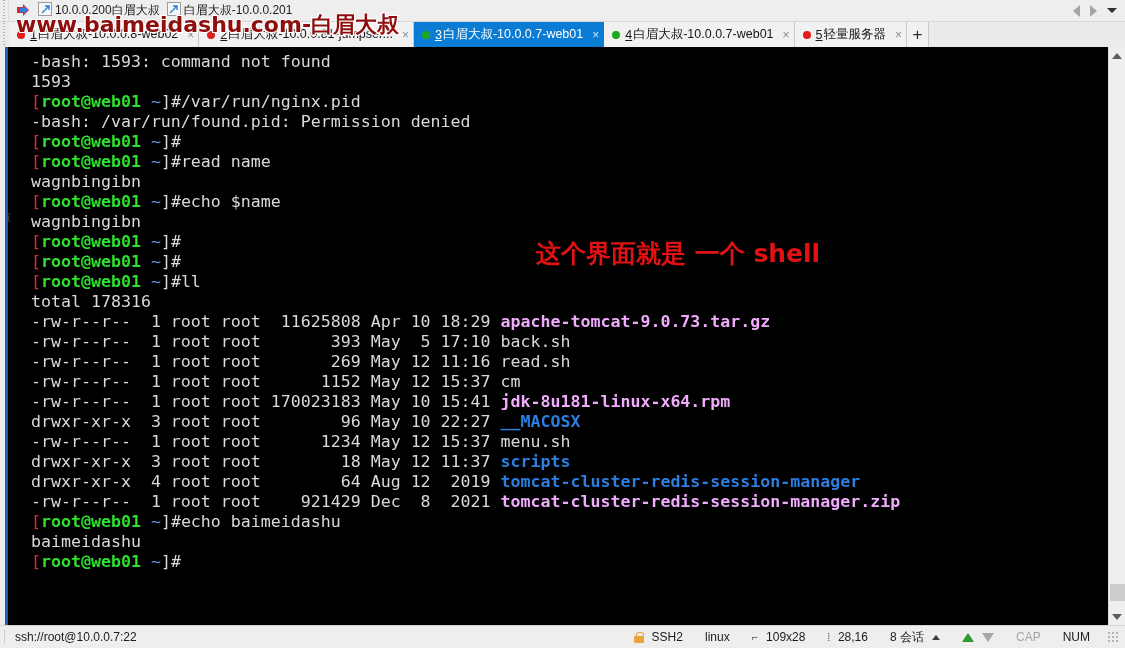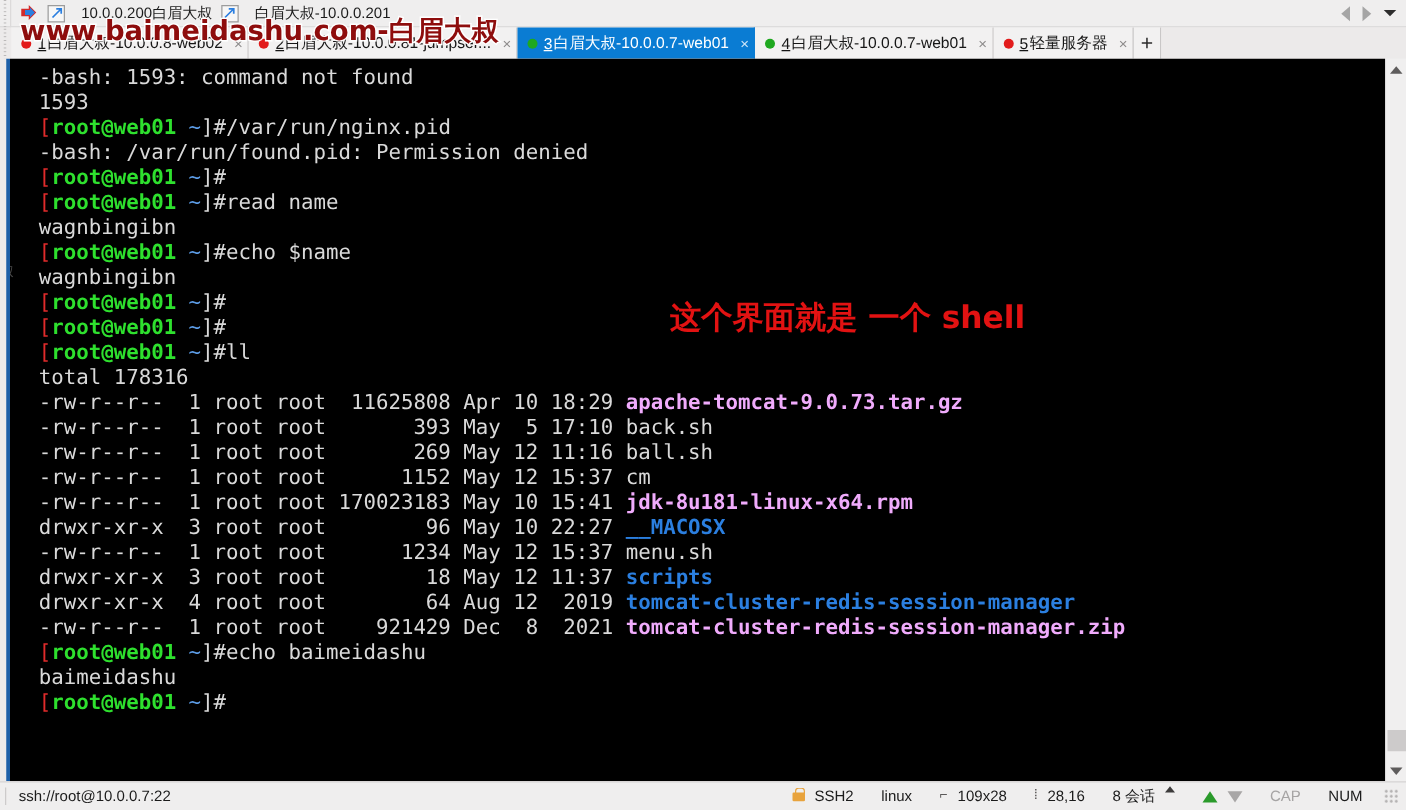--- a/index.html
+++ b/index.html
@@ -31,21 +31,21 @@
     background-position: 3px 3px;
     background-repeat: repeat-y;
     border-right: 1px solid #dcdada;
   }
   .tb-arrow-icon {
     margin-left: 6px; width: 16px; height: 16px;
     position: relative;
   }
   .tb-arrow-icon svg { display:block; }
   .sess-chip {
-    display: flex; align-items: center; gap: 13px;
+    display: flex; gap: 3px;
     margin-left: 7px;
     font-size: 12px; color: #1b1b1b;
     white-space: nowrap;
   }
   .sess-ico {
     width: 14px; height: 14px;
     border: 1px solid #9c9c9c; background: #f7f7f7;
     display: inline-flex; align-items: center; justify-content: center;
   }
   .tb-right {
@@ -228,21 +228,21 @@
   .sb-left {
     padding-left: 10px;
     border-left: 1px solid #cdcbcb;
     margin-left: 4px;
   }
   .sb-right {
     margin-left: auto; display: flex; align-items: center;
     padding-right: 6px;
   }
   .sb-cell {
-    display: flex; gap: 8px;
+    display: flex; align-items: center; gap: 8px;
     padding: 0 11px;
     white-space: nowrap;
   }
   .lock-icon {
     width: 10px; height: 11px; position: relative; display: inline-block;
   }
   .lock-icon::before {
     content: ""; position: absolute; left: 0; bottom: 0;
     width: 10px; height: 7px; background: #e8a33d; border-radius: 1px;
   }
@@ -374,21 +374,21 @@
         <div class="term-line"><span class="c-red">[</span><span class="c-green">root@web01</span><span class="c-blue"> ~</span><span class="c-white">]#</span><span class="c-white">read name</span></div>
         <div class="term-line"><span class="c-white">wagnbingibn</span></div>
         <div class="term-line"><span class="c-red">[</span><span class="c-green">root@web01</span><span class="c-blue"> ~</span><span class="c-white">]#</span><span class="c-white">echo $name</span></div>
         <div class="term-line"><span class="c-white">wagnbingibn</span></div>
         <div class="term-line"><span class="c-red">[</span><span class="c-green">root@web01</span><span class="c-blue"> ~</span><span class="c-white">]#</span></div>
         <div class="term-line"><span class="c-red">[</span><span class="c-green">root@web01</span><span class="c-blue"> ~</span><span class="c-white">]#</span></div>
         <div class="term-line"><span class="c-red">[</span><span class="c-green">root@web01</span><span class="c-blue"> ~</span><span class="c-white">]#</span><span class="c-white">ll</span></div>
         <div class="term-line"><span class="c-white">total 178316</span></div>
         <div class="term-line"><span class="c-white">-rw-r--r--  1 root root  11625808 Apr 10 18:29 </span><span class="c-arc">apache-tomcat-9.0.73.tar.gz</span></div>
         <div class="term-line"><span class="c-white">-rw-r--r--  1 root root       393 May  5 17:10 </span><span class="c-white">back.sh</span></div>
-        <div class="term-line"><span class="c-white">-rw-r--r--  1 root root       269 May 12 11:16 </span><span class="c-white">ball.sh</span></div>
+        <div class="term-line"><span class="c-white">-rw-r--r--  1 root root       269 May 12 11:16 </span><span class="c-white">read.sh</span></div>
         <div class="term-line"><span class="c-white">-rw-r--r--  1 root root      1152 May 12 15:37 </span><span class="c-white">cm</span></div>
         <div class="term-line"><span class="c-white">-rw-r--r--  1 root root 170023183 May 10 15:41 </span><span class="c-arc">jdk-8u181-linux-x64.rpm</span></div>
         <div class="term-line"><span class="c-white">drwxr-xr-x  3 root root        96 May 10 22:27 </span><span class="c-dirblue">__MACOSX</span></div>
         <div class="term-line"><span class="c-white">-rw-r--r--  1 root root      1234 May 12 15:37 </span><span class="c-white">menu.sh</span></div>
         <div class="term-line"><span class="c-white">drwxr-xr-x  3 root root        18 May 12 11:37 </span><span class="c-dirblue">scripts</span></div>
         <div class="term-line"><span class="c-white">drwxr-xr-x  4 root root        64 Aug 12  2019 </span><span class="c-dirblue">tomcat-cluster-redis-session-manager</span></div>
         <div class="term-line"><span class="c-white">-rw-r--r--  1 root root    921429 Dec  8  2021 </span><span class="c-arc">tomcat-cluster-redis-session-manager.zip</span></div>
         <div class="term-line"><span class="c-red">[</span><span class="c-green">root@web01</span><span class="c-blue"> ~</span><span class="c-white">]#</span><span class="c-white">echo baimeidashu</span></div>
         <div class="term-line"><span class="c-white">baimeidashu</span></div>
         <div class="term-line"><span class="c-red">[</span><span class="c-green">root@web01</span><span class="c-blue"> ~</span><span class="c-white">]#</span></div>

